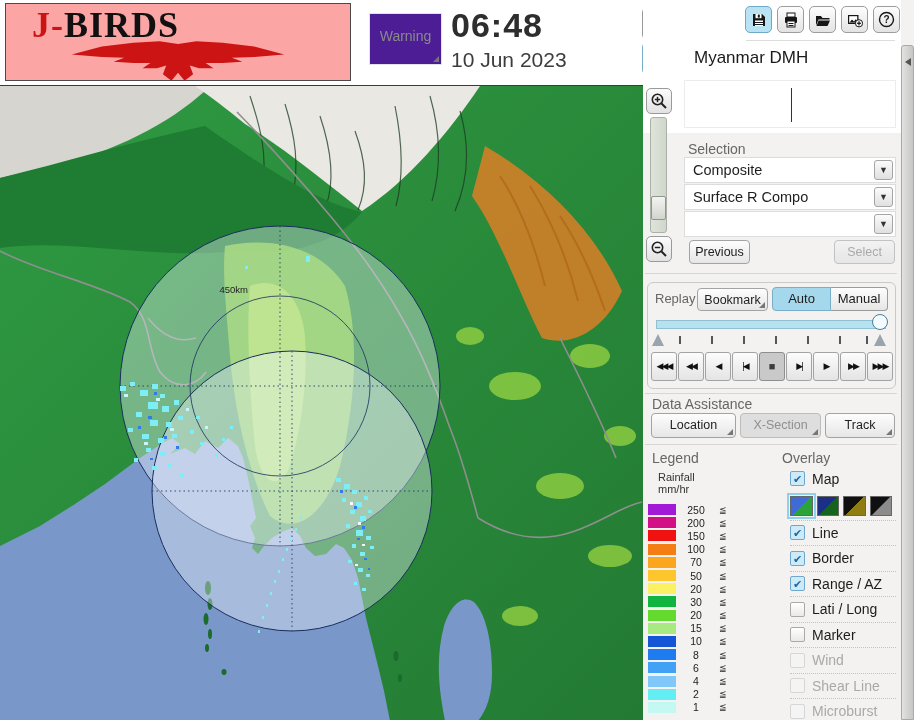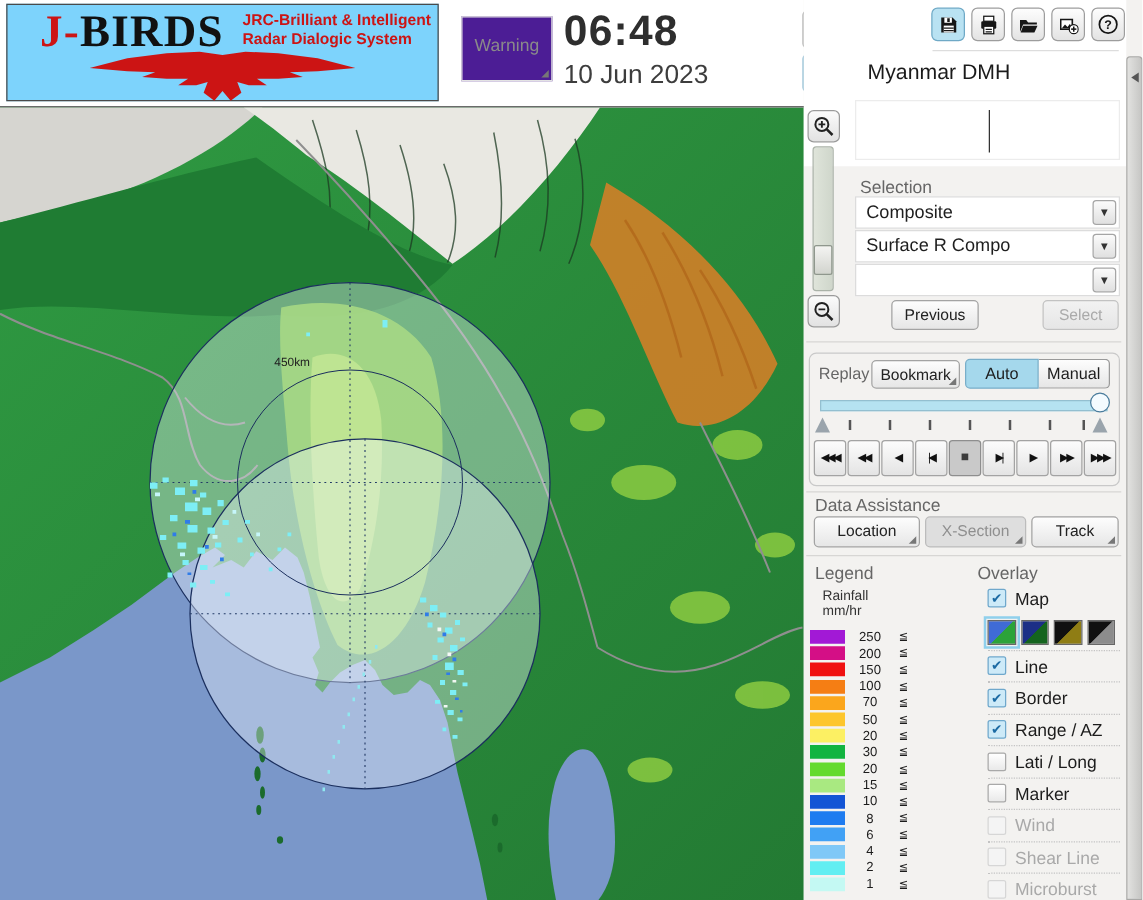--- a/index.html
+++ b/index.html
@@ -3,21 +3,21 @@
 <meta charset="utf-8">
 <style>
   * { margin:0; padding:0; box-sizing:border-box; }
   html,body { width:914px; height:720px; overflow:hidden; background:#fff;
     font-family:"Liberation Sans","DejaVu Sans",sans-serif; }
   .screen { position:relative; width:914px; height:720px; background:#fff; }
   .abs { position:absolute; }
 
   
   .topbar { left:0; top:0; width:643px; height:85px; background:#fff; }
-  .logo-box { left:5px; top:3px; width:346px; height:78px; background:#7dd3fc; border:1px solid #4a4a4a; }
+  .logo-box { left:5px; top:3px; width:346px; height:78px; background:#fca5a5; border:1px solid #4a4a4a; }
   .logo-title { position:absolute; left:26px; top:0px; font-family:"Liberation Serif","DejaVu Serif",serif;
     font-weight:bold; font-size:36px; letter-spacing:1px; color:#111; }
   .logo-title .red { color:#cc1414; }
   .logo-sub { position:absolute; left:188px; top:5px; color:#cc1414; font-weight:bold; font-size:12.5px; line-height:15px; white-space:nowrap; }
   .eagle { position:absolute; left:6px; top:36px; }
   .warning-box { left:369px; top:13px; width:73px; height:52px; background:#4c1d95; border:1px solid #e3e3e3; }
   .warning-box span { position:absolute; left:0; right:0; top:14px; text-align:center; color:#8a8a8a; font-size:14px; }
   .corner-tri { position:absolute; right:2px; bottom:2px; width:0; height:0;
     border-left:6px solid transparent; border-bottom:6px solid #777; }
   .clock { left:451px; top:6px; font-size:34px; font-weight:600; color:#2e2e2e; letter-spacing:1px; }
@@ -96,24 +96,20 @@
   .map-wrap { left:0; top:85px; width:643px; height:635px; border-top:1px solid #3a3a3a; }
 </style>
 </head>
 <body>
 
 <div class="screen">
 
   <div class="abs topbar">
     <div class="abs logo-box">
       <div class="logo-title"><span class="red">J-</span><span>BIRDS</span></div>
-      <div class="logo-sub">
-        <div>JRC-Brilliant &amp; Intelligent</div>
-        <div>Radar  Dialogic  System</div>
-      </div>
       <svg class="eagle" width="332" height="42" viewBox="0 0 336 64">
         <path fill="#cc1414" d="M168,6 L196,2 L236,4 L284,10 L330,22 L284,26 L250,27 L266,33 L236,35 L210,35 L222,43 L200,43 L186,39 L191,52 L178,62 L168,50 L158,62 L145,52 L150,39 L136,43 L114,43 L126,35 L100,35 L70,33 L86,27 L52,26 L6,22 L52,10 L100,4 L140,2 Z"></path>
       </svg>
     </div>
 
     <div class="abs warning-box">
       <span>Warning</span>
       <div class="corner-tri"></div>
     </div>
 
@@ -181,21 +177,21 @@
     <span class="dd-btn">▼</span>
   </div>
   <div class="abs ddrow" style="top:184px;">
     <span class="txt">Surface R Compo</span>
     <span class="dd-btn">▼</span>
   </div>
   <div class="abs ddrow" style="top:211px;">
     <span class="txt"></span>
     <span class="dd-btn">▼</span>
   </div>
-  <button class="abs btn" style="left:689px; top:240px; width:70px; height:24px;margin-left:24px;">Previous</button>
+  <button class="abs btn" style="left:689px; top:240px; width:61px; height:24px;">Previous</button>
   <button class="abs btn disabled" style="left:834px; top:240px; width:61px; height:24px;">Select</button>
 
   <div class="abs hdiv" style="top:273px;"></div>
 
   <div class="abs replay-group"></div>
   <div class="abs sec-label" style="left:655px; top:291px; font-size:13px;">Replay</div>
   <button class="abs btn" style="left:697px; top:288px; width:71px; height:23px;"><span>Bookmark</span><span class="corner-tri"></span></button>
   <div class="abs seg active" style="left:772px; width:59px; border-radius:4px 0 0 4px;">Auto</div>
   <div class="abs seg" style="left:831px; width:57px; border-radius:0 4px 4px 0; border-left:none;">Manual</div>
 

